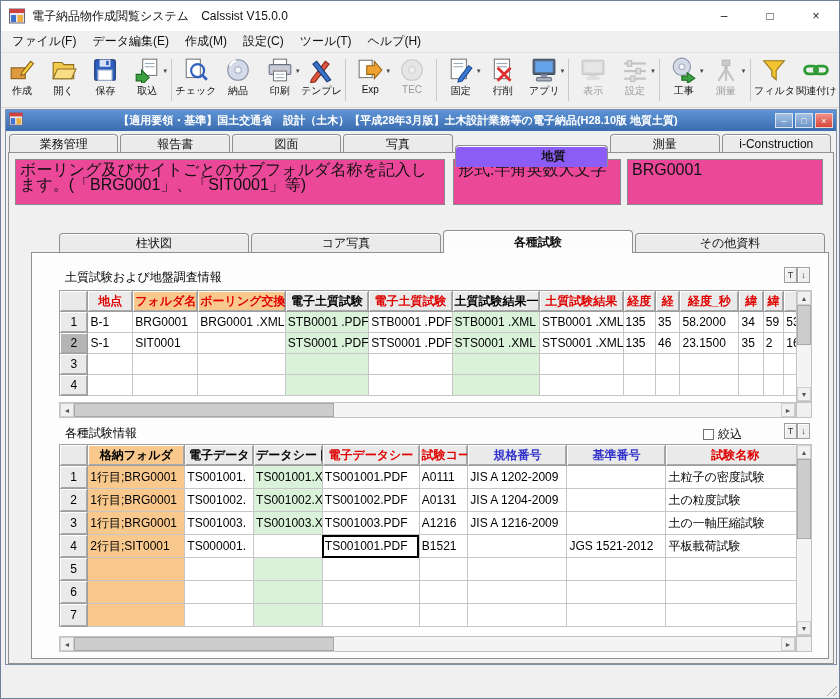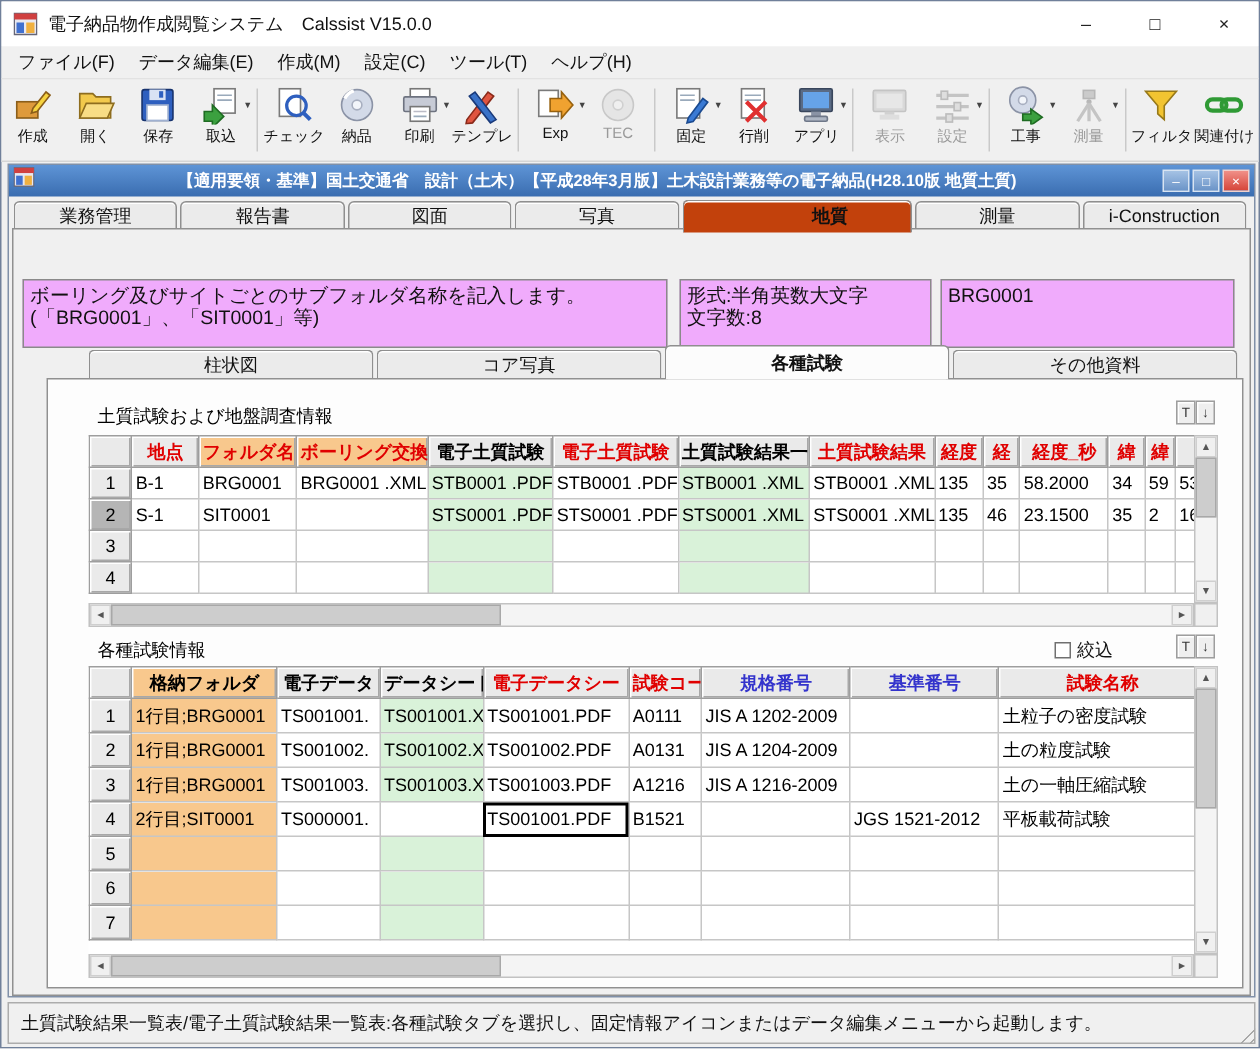--- a/index.html
+++ b/index.html
@@ -35,27 +35,27 @@
   #mdi-titlebar { left: 5px; top: 109px; width: 830px; height: 21px; background: linear-gradient(#5E94D6, #3A6DB0); display: flex; align-items: center; padding: 0 3px; }
   #mdi-title { flex: 1; text-align: center; color: #FFFFFF; font-size: 11px; font-weight: bold; white-space: nowrap; overflow: hidden; }
   .mdi-btn { width: 18px; height: 15px; margin-left: 2px; display: flex; align-items: center; justify-content: center; font-size: 9px; border: 1px solid #D8E4F2; background: linear-gradient(#A5C2E4, #6B94C8); color: #FFFFFF; }
   .mdi-btn.close { background: linear-gradient(#F09088, #D6453A); border-color: #F0D0CC; }
 
   
   .tabstrip { display: flex; text-align: right; }
   #main-tabs { left: 8px; top: 130px; width: 824px; height: 22px; }
   #sub-tabs { left: 58px; top: 229px; width: 768px; height: 23px; z-index: 6; }
   .tab { flex: 1; margin-right: 2px; margin-top: 3px; height: 19px; border: 1px solid #8F8F8F; border-bottom: none; border-radius: 4px 4px 0 0; background: #EBEBEB; box-shadow: inset 0 1px 0 #FFFFFF; display: flex; align-items: center; justify-content: center; font-size: 12px; color: #111; position: relative; white-space: nowrap; overflow: hidden; }
-  #main-tabs .tab.active { margin-top: 2px; height: 22px; background: #c2410c; font-weight: bold; z-index: 7; padding-left: 44px; }
+  #main-tabs .tab.active { margin-top: 14px; height: 22px; background: #8b5cf6; font-weight: bold; z-index: 7; padding-left: 44px; }
   #sub-tabs .tab.active { margin-top: 0; height: 23px; background: #FCFCFC; font-weight: bold; z-index: 7; }
 
   #mdi-content { left: 7px; top: 151px; width: 826px; height: 512px; border: 1px solid #909090; background: #F0F0F0; }
 
   
-  .info-box { background: #f0abfc; border: 1px solid #8A8A8A; font-size: 13px; color: #111; padding: 2px 4px; line-height: 15px; overflow: hidden; margin-top: 27px; }
+  .info-box { background: #ec4899; border: 1px solid #8A8A8A; font-size: 16px; color: #111; padding: 2px 4px; line-height: 15px; overflow: hidden; }
 
   
   #white-panel { left: 30px; top: 251px; width: 798px; height: 407px; background: #FDFDFD; border: 1px solid #909090; }
   .section-title { font-size: 12px; color: #000; white-space: nowrap; }
 
   
   .grid-wrap { overflow: hidden; background: #FFFFFF; }
   .grid { border-collapse: collapse; table-layout: fixed; font-size: 12px; background: #FFFFFF; }
   .grid th, .grid td { border: 1px solid #C6C6C6; padding: 0 2px; white-space: nowrap; overflow: hidden; text-align: left; font-weight: normal; color: #000; }
   .grid .hcell { background: #EAEAEA; border: 1px solid #9E9E9E; box-shadow: inset 1px 1px 0 #FFFFFF, inset -1px -1px 0 #A8A8A8; text-align: center; font-weight: bold; height: 21px; }
@@ -326,21 +326,20 @@
     <div class="tab active">地質</div>
     <div class="tab">測量</div>
     <div class="tab">i-Construction</div>
   </div>
 
   <div id="mdi-content" class="abs"></div>
 
   <div class="abs info-box" style="left:14px; top:158px; width:430px; height:46px;">ボーリング及びサイトごとのサブフォルダ名称を記入します。(「BRG0001」、「SIT0001」等)</div>
   <div class="abs info-box" style="left:452px; top:158px; width:168px; height:46px;">
     <div>形式:半角英数大文字</div>
-    <div>文字数:8</div>
   </div>
   <div class="abs info-box" style="left:626px; top:158px; width:196px; height:46px;">BRG0001</div>
 
   <div id="white-panel" class="abs"></div>
   <div id="sub-tabs" class="abs tabstrip">
     <div class="tab">柱状図</div>
     <div class="tab">コア写真</div>
     <div class="tab active">各種試験</div>
     <div class="tab">その他資料</div>
   </div>
@@ -575,18 +574,15 @@
         <span>◄</span>
       </div>
     <div class="sb-thumb-h" style="width:260px;"></div>
     <div class="sb-fill"></div>
     <div class="sb-btn">
         <span>►</span>
       </div>
   </div>
   <div class="abs sb-corner" style="left:795px; top:635px; width:16px; height:16px;"></div>
 
-  <div id="statusbar" class="abs">
-    <span id="status-text">土質試験結果一覧表/電子土質試験結果一覧表:各種試験タブを選択し、固定情報アイコンまたはデータ編集メニューから起動します。</span>
-  </div>
   <div id="resize-grip"></div>
 
 </div>
 
 </body></html>

